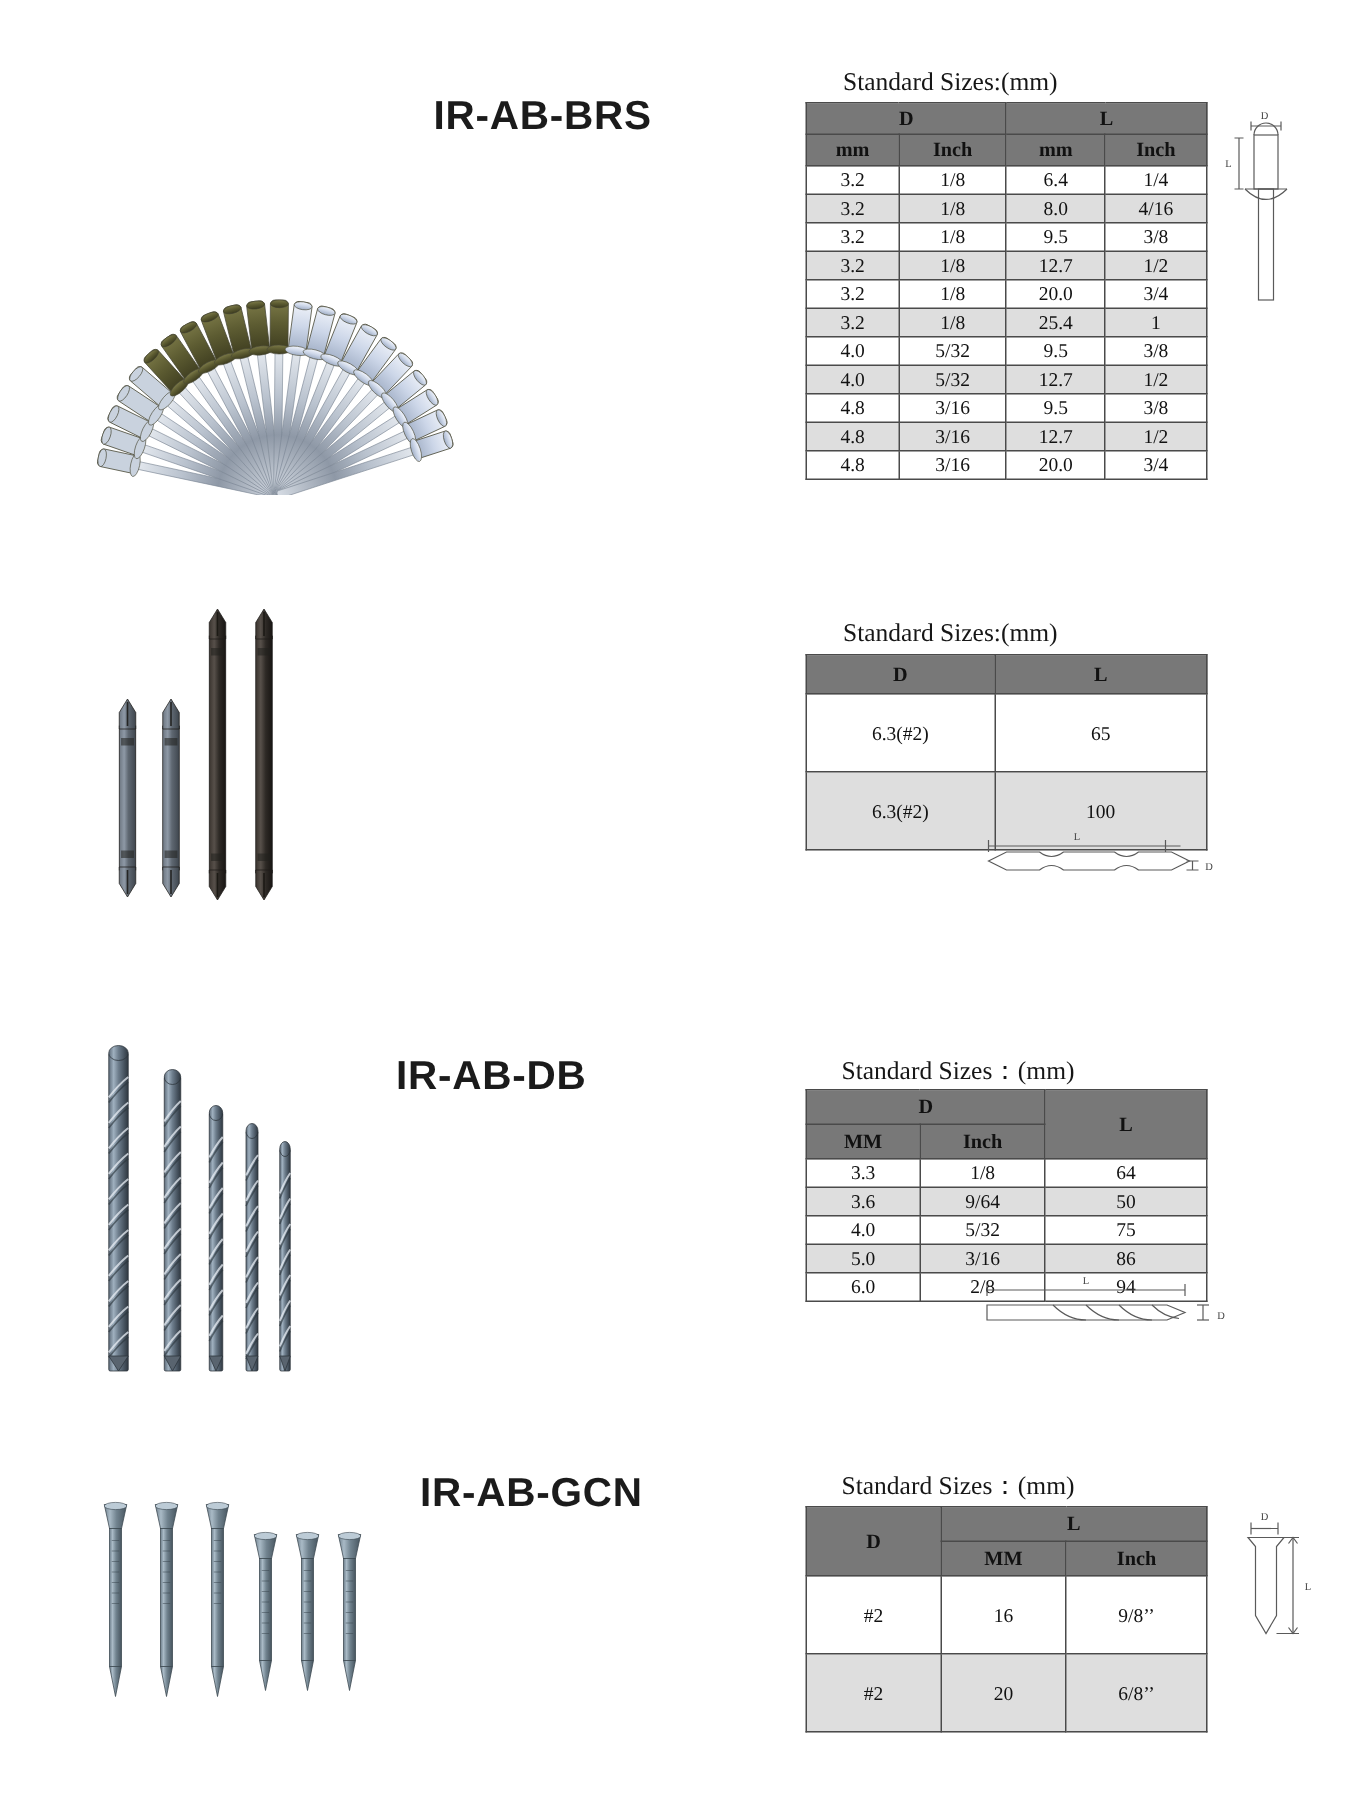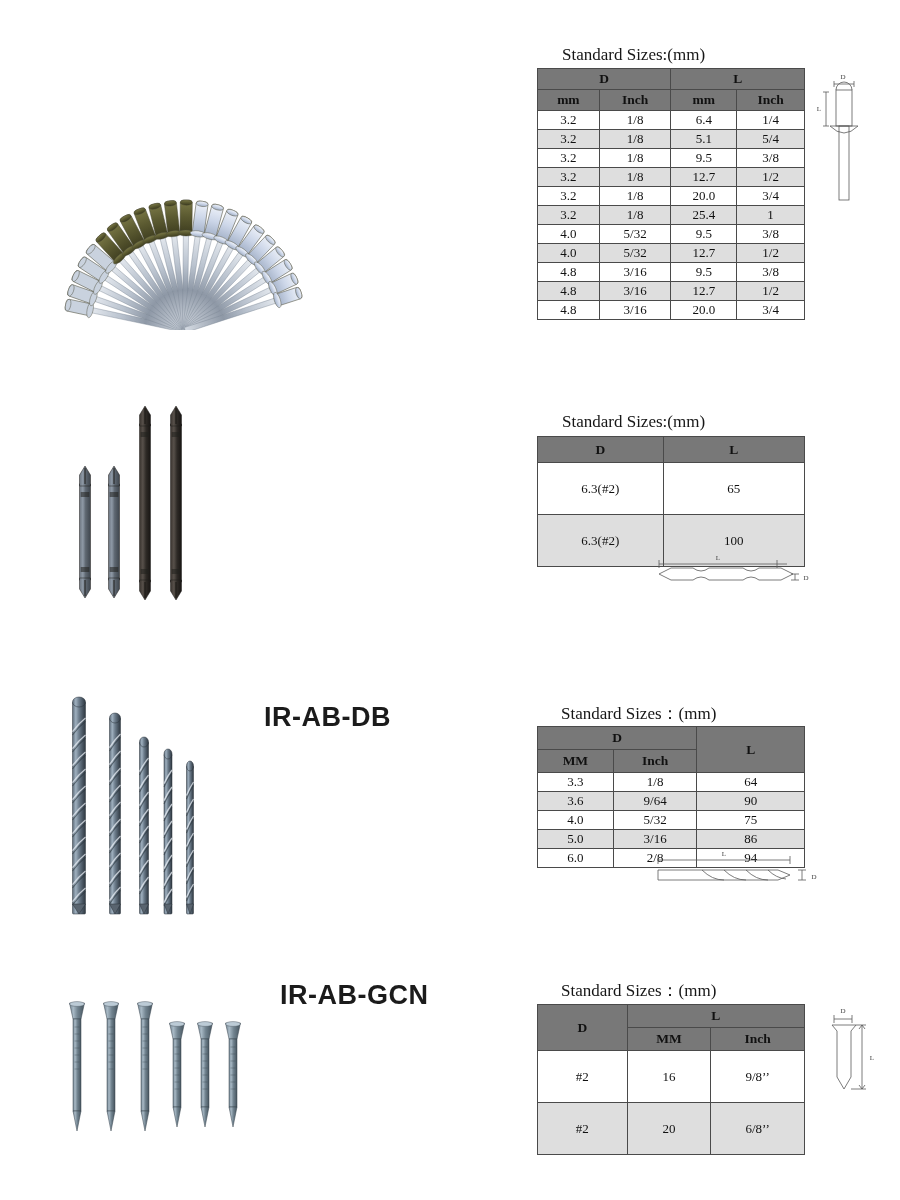--- a/index.html
+++ b/index.html
@@ -65,20 +65,21 @@
   
   .diagram { position: absolute; }
 </style>
 </head>
 <body>
 
 <div class="page">
 
   <div class="section" style="top:0;height:370px;">
 
+    <div class="title" style="left:289px;top:62px;">IR-AB-BRS</div>
 
     <svg class="photo" style="left:35px;top:115px;" width="290" height="215" viewBox="0 0 290 215">
       <defs>
         <linearGradient id="mand" x1="0" y1="0" x2="0" y2="1">
           <stop offset="0" stop-color="#e9edf2"></stop>
             <stop offset="0.35" stop-color="#b9c2ce"></stop>
           <stop offset="0.6" stop-color="#8e98a6"></stop>
             <stop offset="1" stop-color="#d6dce4"></stop>
         </linearGradient>
         <linearGradient id="headDark" x1="0" y1="0" x2="0" y2="1">
@@ -247,22 +248,22 @@
       <tbody id="tb-brs">
           <tr>
             <td>3.2</td>
             <td>1/8</td>
             <td>6.4</td>
             <td>1/4</td>
           </tr>
           <tr class="alt">
             <td>3.2</td>
             <td>1/8</td>
-            <td>5.1</td>
-            <td>5/4</td>
+            <td>8.0</td>
+            <td>4/16</td>
           </tr>
           <tr>
             <td>3.2</td>
             <td>1/8</td>
             <td>9.5</td>
             <td>3/8</td>
           </tr>
           <tr class="alt">
             <td>3.2</td>
             <td>1/8</td>
@@ -556,21 +557,21 @@
       </thead>
       <tbody id="tb-db">
           <tr>
             <td>3.3</td>
             <td>1/8</td>
             <td>64</td>
           </tr>
           <tr class="alt">
             <td>3.6</td>
             <td>9/64</td>
-            <td>90</td>
+            <td>50</td>
           </tr>
           <tr>
             <td>4.0</td>
             <td>5/32</td>
             <td>75</td>
           </tr>
           <tr class="alt">
             <td>5.0</td>
             <td>3/16</td>
             <td>86</td>

